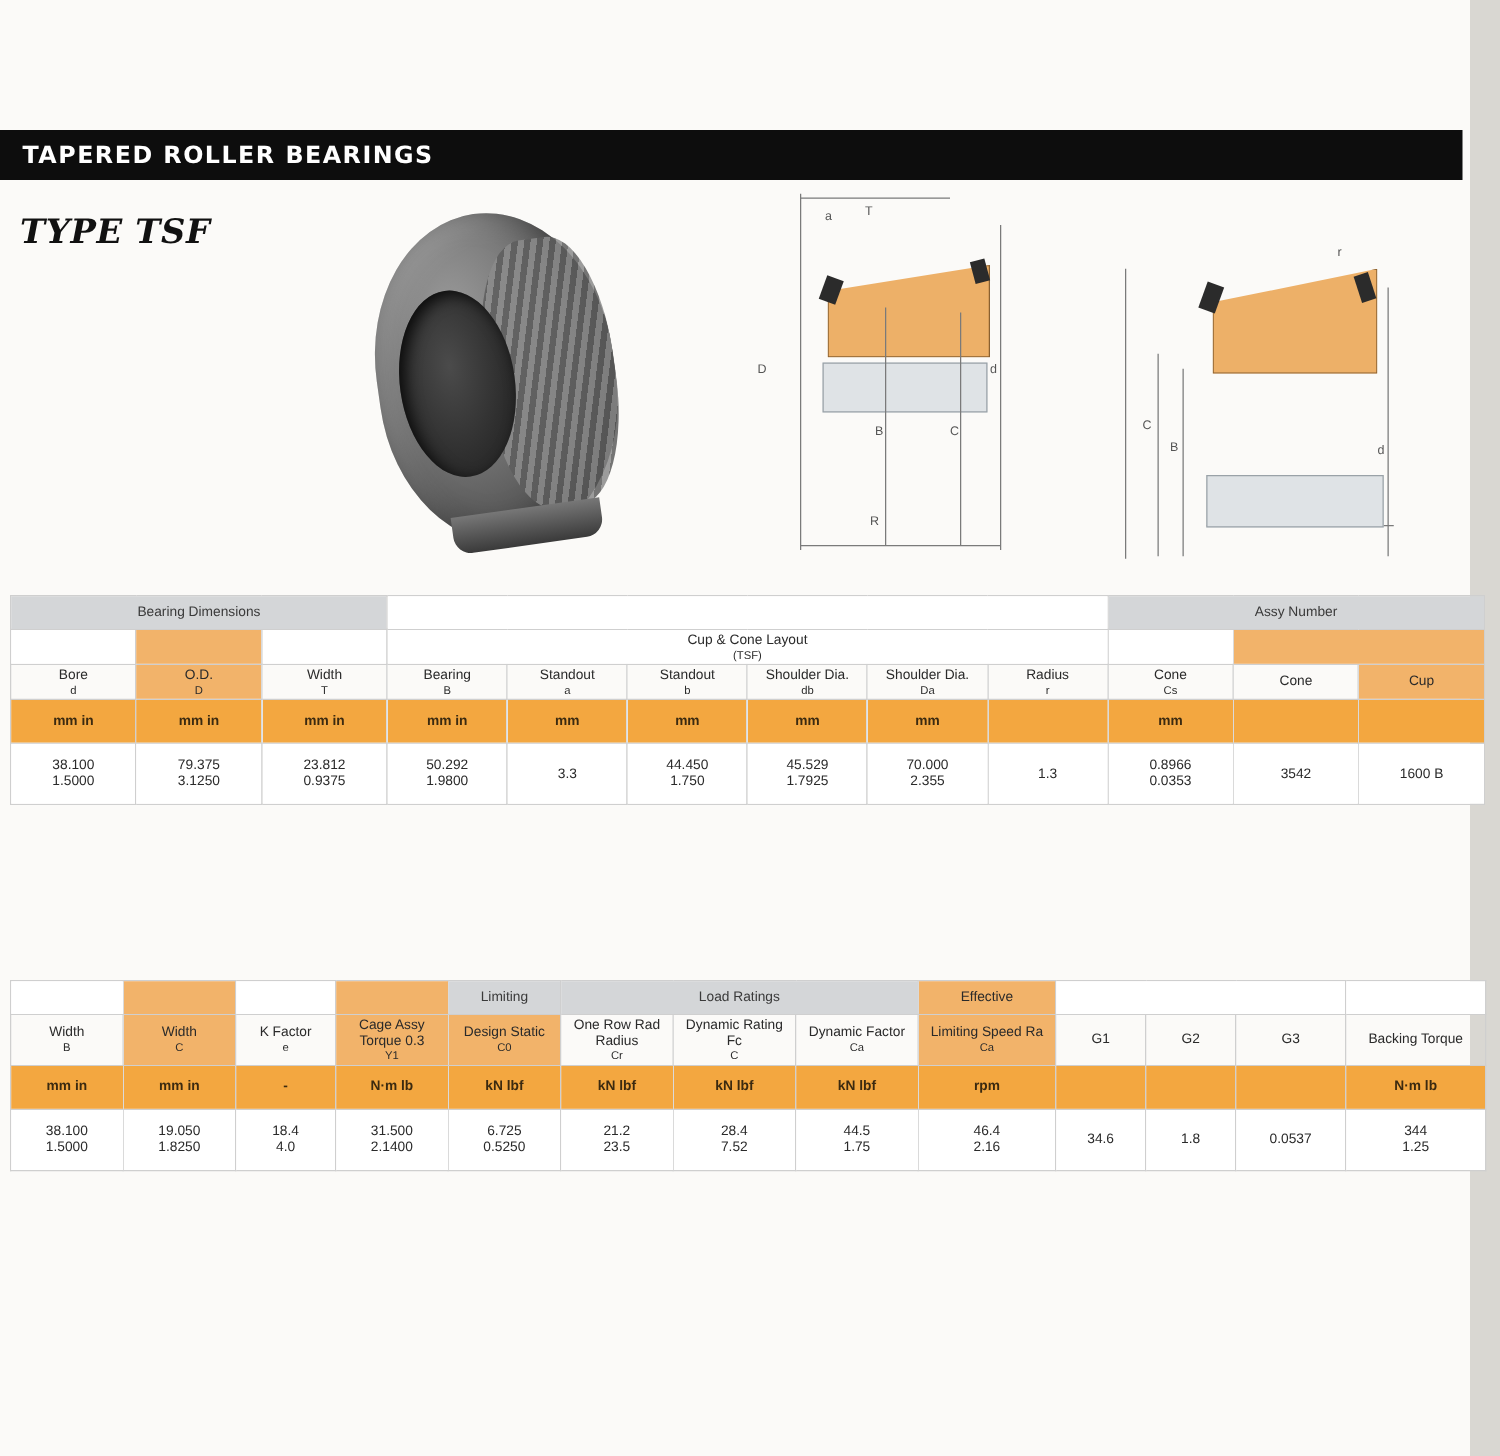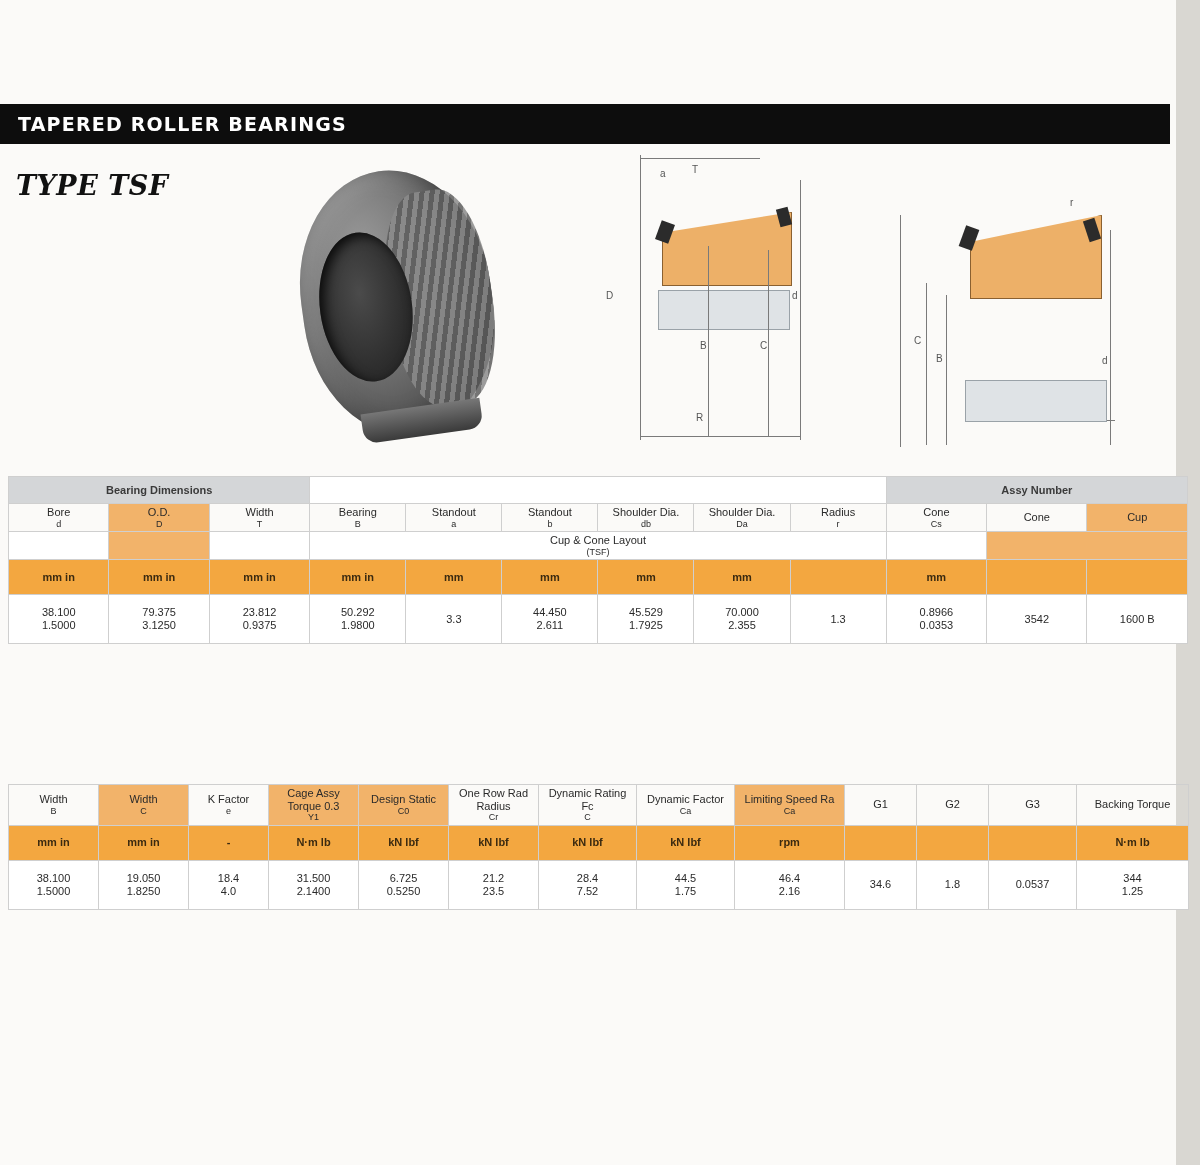--- a/index.html
+++ b/index.html
@@ -110,21 +110,21 @@
   .t1{top:476px;}
   .t2{top:784px;}
   .tbl td,.tbl th{
     border:1px solid #cfcfcf;
     padding:2px 3px;
     text-align:center;
     vertical-align:middle;
     line-height:1.15;
     filter:blur(.55px);
   }
-  .hdr-grey{background:#d4d6d8;font-weight:bold;color:#3a3a3a;height:22px;}
+  .hdr-grey{background:#d4d6d8;font-weight:normal;color:#3a3a3a;height:22px;}
   .hdr-white{background:#ffffff;}
   .orange-col{background:#f2b36a;}
   .unit-row td{background:#f3a740;font-weight:bold;height:30px;color:#3b2a10;}
   .val-row td{background:#ffffff;height:44px;}
   .two-line span{display:block;}
   .sub{font-size:9px;}
 </style>
 </head>
 <body>
 
@@ -196,77 +196,77 @@
         <col style="width:92px">
         <col style="width:92px">
     </colgroup>
     <tbody>
         <tr>
       <td class="hdr-grey" colspan="3">Bearing Dimensions</td>
       <td class="hdr-white" colspan="6"></td>
       <td class="hdr-grey" colspan="3">Assy Number</td>
     </tr>
     <tr>
-      <td class="two-line">
-            <span>Bore</span>
-            <span class="sub">d</span>
-          </td>
-      <td class="two-line orange-col">
-            <span>O.D.</span>
-            <span class="sub">D</span>
-          </td>
-      <td class="two-line">
-            <span>Width</span>
-            <span class="sub">T</span>
-          </td>
-      <td class="two-line">
-            <span>Bearing</span>
-            <span class="sub">B</span>
-          </td>
-      <td class="two-line">
-            <span>Standout</span>
-            <span class="sub">a</span>
-          </td>
-      <td class="two-line">
-            <span>Standout</span>
-            <span class="sub">b</span>
-          </td>
-      <td class="two-line">
-            <span>Shoulder Dia.</span>
-            <span class="sub">db</span>
-          </td>
-      <td class="two-line">
-            <span>Shoulder Dia.</span>
-            <span class="sub">Da</span>
-          </td>
-      <td class="two-line">
-            <span>Radius</span>
-            <span class="sub">r</span>
-          </td>
-      <td class="two-line">
-            <span>Cone</span>
-            <span class="sub">Cs</span>
-          </td>
-      <td class="two-line">
-            <span>Cone</span>
-          </td>
-      <td class="two-line orange-col">
-            <span>Cup</span>
-          </td>
-    </tr>
-    <tr>
       <td class="hdr-white"></td>
       <td class="orange-col"></td>
       <td class="hdr-white"></td>
       <td class="hdr-white two-line" colspan="6">
         <span>Cup &amp; Cone Layout</span>
         <span class="sub">(TSF)</span>
       </td>
       <td class="hdr-white"></td>
       <td class="orange-col" colspan="2"></td>
+    </tr>
+    <tr>
+      <td class="two-line">
+            <span>Bore</span>
+            <span class="sub">d</span>
+          </td>
+      <td class="two-line orange-col">
+            <span>O.D.</span>
+            <span class="sub">D</span>
+          </td>
+      <td class="two-line">
+            <span>Width</span>
+            <span class="sub">T</span>
+          </td>
+      <td class="two-line">
+            <span>Bearing</span>
+            <span class="sub">B</span>
+          </td>
+      <td class="two-line">
+            <span>Standout</span>
+            <span class="sub">a</span>
+          </td>
+      <td class="two-line">
+            <span>Standout</span>
+            <span class="sub">b</span>
+          </td>
+      <td class="two-line">
+            <span>Shoulder Dia.</span>
+            <span class="sub">db</span>
+          </td>
+      <td class="two-line">
+            <span>Shoulder Dia.</span>
+            <span class="sub">Da</span>
+          </td>
+      <td class="two-line">
+            <span>Radius</span>
+            <span class="sub">r</span>
+          </td>
+      <td class="two-line">
+            <span>Cone</span>
+            <span class="sub">Cs</span>
+          </td>
+      <td class="two-line">
+            <span>Cone</span>
+          </td>
+      <td class="two-line orange-col">
+            <span>Cup</span>
+          </td>
     </tr>
     <tr class="unit-row">
       <td class="two-line">mm
 in</td>
       <td class="two-line">mm
 in</td>
       <td class="two-line">mm
 in</td>
       <td class="two-line">mm
 in</td>
@@ -283,21 +283,21 @@
       <td style="white-space:pre-line">38.100
 1.5000</td>
       <td style="white-space:pre-line">79.375
 3.1250</td>
       <td style="white-space:pre-line">23.812
 0.9375</td>
       <td style="white-space:pre-line">50.292
 1.9800</td>
       <td style="white-space:pre-line">3.3</td>
       <td style="white-space:pre-line">44.450
-2.611</td>
+1.750</td>
       <td style="white-space:pre-line">45.529
 1.7925</td>
       <td style="white-space:pre-line">70.000
 2.355</td>
       <td style="white-space:pre-line">1.3</td>
       <td style="white-space:pre-line">0.8966
 0.0353</td>
       <td style="white-space:pre-line">3542</td>
       <td style="white-space:pre-line">1600 B</td>
     </tr>
@@ -314,20 +314,31 @@
       <col style="width:90px">
         <col style="width:98px">
         <col style="width:98px">
       <col style="width:110px">
       <col style="width:72px">
         <col style="width:72px">
         <col style="width:88px">
       <col style="width:112px">
     </colgroup>
     <tbody>
+    <tr>
+      <td class="hdr-white"></td>
+      <td class="orange-col"></td>
+      <td class="hdr-white"></td>
+      <td class="orange-col"></td>
+      <td class="hdr-grey">Limiting</td>
+      <td class="hdr-grey" colspan="3">Load Ratings</td>
+      <td class="orange-col">Effective</td>
+      <td class="hdr-white" colspan="3"></td>
+      <td class="hdr-white"></td>
+    </tr>
     <tr>
       <td class="two-line">
             <span>Width</span>
             <span class="sub">B</span>
           </td>
       <td class="two-line orange-col">
             <span>Width</span>
             <span class="sub">C</span>
           </td>
       <td class="two-line">

